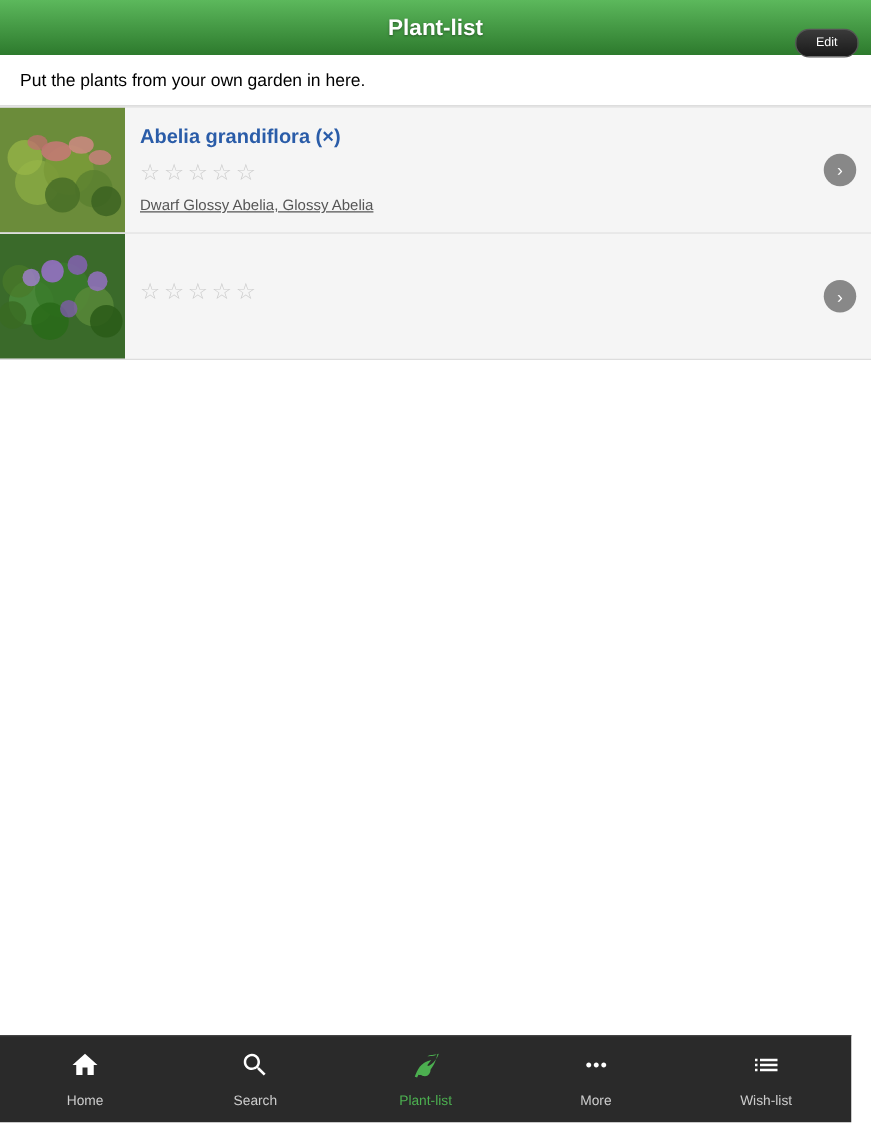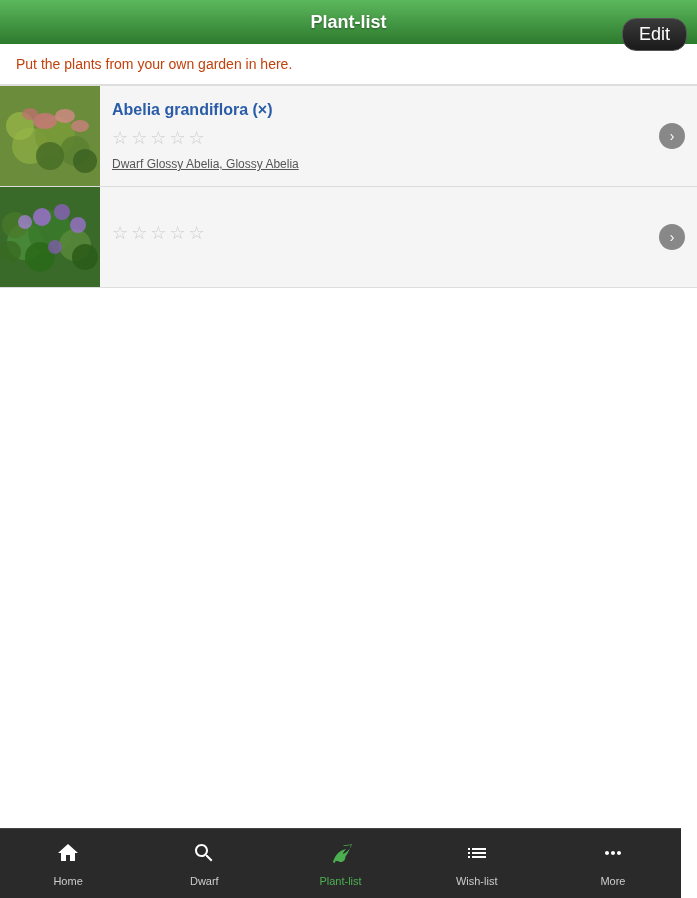--- a/index.html
+++ b/index.html
@@ -21,30 +21,30 @@
       text-shadow: 0 1px 2px rgba(0,0,0,0.4);
     }
     .edit-button {
       position: absolute;
       right: 10px;
       background: linear-gradient(to bottom, #3a3a3a, #1a1a1a);
       color: #fff;
       border: 1px solid #555;
       border-radius: 14px;
       padding: 5px 16px;
-      font-size: 18px;
+      font-size: 10px;
       cursor: pointer;
       margin-top: 24px;
     }
 
     
     .subtitle {
       padding: 12px 16px;
       font-size: 14px;
-      color: #c2410c;
+      color: #000000;
       border-bottom: 1px solid #ddd;
     }
 
     
     .plant-list {
       background: #fff;
       border-radius: 11px;
     }
 
     .plant-item {
@@ -127,21 +127,21 @@
     
     .bottom-nav {
       position: absolute;
       bottom: 0;
       left: 0;
       right: 16px;
       height: 70px;
       background: #2a2a2a;
       display: flex;
       align-items: center;
-      justify-content: flex-start;
+      justify-content: flex-end;
       border-top: 1px solid #444;
     }
 
     .nav-item {
       display: flex;
       flex-direction: column;
       align-items: center;
       gap: 4px;
       cursor: pointer;
       flex: 1;
@@ -255,44 +255,44 @@
     </span>
     <span class="nav-label">Home</span>
   </div>
 
   <div class="nav-item">
     <span class="nav-icon">
       <svg width="24" height="24" viewBox="0 0 24 24" fill="white">
         <path d="M15.5 14h-.79l-.28-.27C15.41 12.59 16 11.11 16 9.5 16 5.91 13.09 3 9.5 3S3 5.91 3 9.5 5.91 16 9.5 16c1.61 0 3.09-.59 4.23-1.57l.27.28v.79l5 4.99L20.49 19l-4.99-5zm-6 0C7.01 14 5 11.99 5 9.5S7.01 5 9.5 5 14 7.01 14 9.5 11.99 14 9.5 14z"></path>
       </svg>
     </span>
-    <span class="nav-label">Dwarf</span>
+    <span class="nav-label">Search</span>
   </div>
 
   <div class="nav-item active">
     <span class="nav-icon">
       <svg width="24" height="24" viewBox="0 0 24 24" fill="#4caf50">
         <path d="M17 8C8 10 5.9 16.17 3.82 21.34L5.71 22l1-2.3A4.49 4.49 0 008 20C19 20 22 3 22 3c-1 2-8 2-8 2s1-1 3-1 6-1 6-1c-2 6-6.5 9.34-10.37 10.85"></path>
         <path d="M12.5 9c-.28 1.17-.58 2.31-.83 3.41.43-.14.87-.26 1.33-.26 2 0 3.4 1.62 3.4 3.85 0 2.5-1.7 5-4.4 5-1.5 0-3-.7-3.8-1.8"></path>
       </svg>
     </span>
     <span class="nav-label" style="color:#4caf50;">Plant-list</span>
   </div>
 
   <div class="nav-item">
     <span class="nav-icon">
       <svg width="24" height="24" viewBox="0 0 24 24" fill="white">
+        <path d="M6 10c-1.1 0-2 .9-2 2s.9 2 2 2 2-.9 2-2-.9-2-2-2zm12 0c-1.1 0-2 .9-2 2s.9 2 2 2 2-.9 2-2-.9-2-2-2zm-6 0c-1.1 0-2 .9-2 2s.9 2 2 2 2-.9 2-2-.9-2-2-2z"></path>
+      </svg>
+    </span>
+    <span class="nav-label">More</span>
+  </div>
+
+  <div class="nav-item">
+    <span class="nav-icon">
+      <svg width="24" height="24" viewBox="0 0 24 24" fill="white">
         <path d="M3 13h2v-2H3v2zm0 4h2v-2H3v2zm0-8h2V7H3v2zm4 4h14v-2H7v2zm0 4h14v-2H7v2zM7 7v2h14V7H7z"></path>
       </svg>
     </span>
     <span class="nav-label">Wish-list</span>
   </div>
 
-  <div class="nav-item">
-    <span class="nav-icon">
-      <svg width="24" height="24" viewBox="0 0 24 24" fill="white">
-        <path d="M6 10c-1.1 0-2 .9-2 2s.9 2 2 2 2-.9 2-2-.9-2-2-2zm12 0c-1.1 0-2 .9-2 2s.9 2 2 2 2-.9 2-2-.9-2-2-2zm-6 0c-1.1 0-2 .9-2 2s.9 2 2 2 2-.9 2-2-.9-2-2-2z"></path>
-      </svg>
-    </span>
-    <span class="nav-label">More</span>
-  </div>
-
 </nav>
 
 </body></html>

